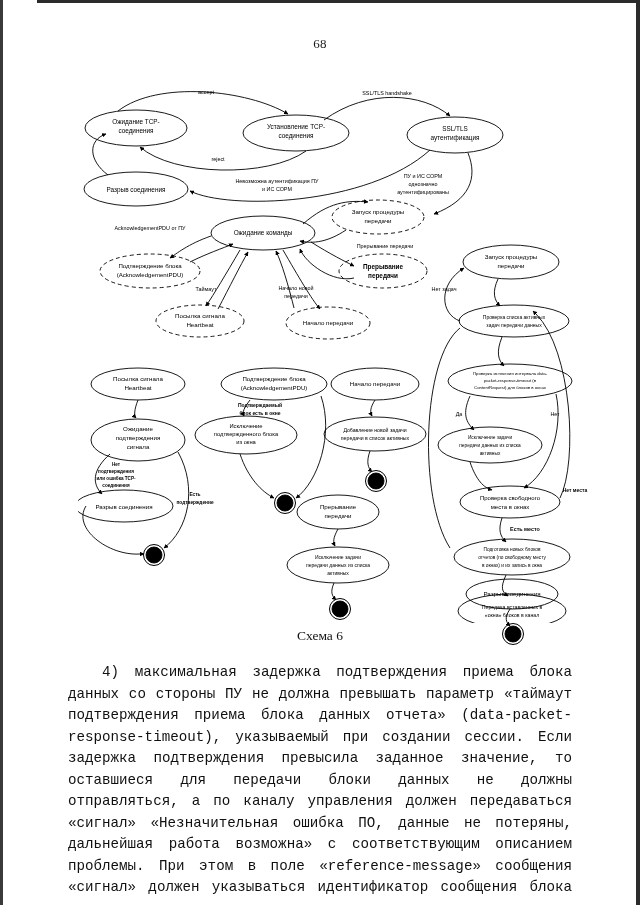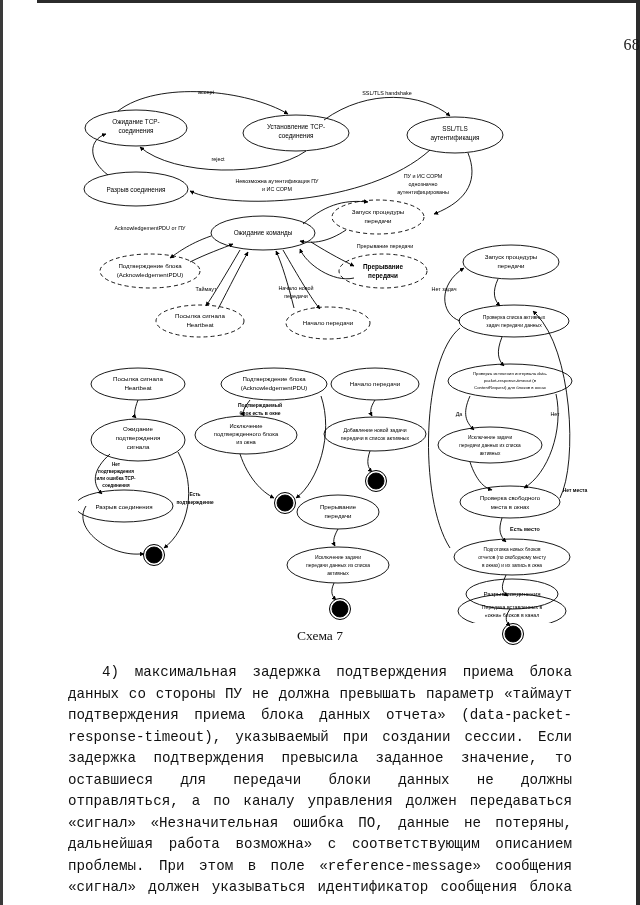--- a/index.html
+++ b/index.html
@@ -32,22 +32,22 @@
   }
   .scan-corner {
     position: absolute; left: 3px; top: 0; width: 34px; height: 6px;
     background: #ffffff;
   }
 
   .page-number {
     position: absolute;
     top: 36px;
     left: 0; right: 0;
-    text-align: right;
-    font-size: 16px;
+    text-align: center;
+    font-size: 13px;
     color: #1a1a1a;
     letter-spacing: .3px;
   }
 
   .diagram-wrap {
     position: absolute;
     left: 78px;
     top: 78px;
     width: 520px;
     height: 545px;
@@ -316,17 +316,17 @@
     </defs>
     <g fill="none" stroke="#000" stroke-width="0.9">
       <ellipse cx="72" cy="16" rx="46" ry="15"></ellipse>
       <path d="M 70 31 C 64 40 66 44 70 48" marker-end="url(#ah2)"></path>
       <circle cx="73" cy="56" r="8" fill="#000" stroke="#000"></circle>
       <circle cx="73" cy="56" r="10.5" fill="none" stroke="#000" stroke-width="1"></circle>
     </g>
     <text x="72" y="18" font-size="6.2" font-family="Liberation Sans, sans-serif" fill="#000" text-anchor="middle">Разрыв соединения</text>
   </svg>
 
-  <div class="scheme-caption">Схема 7</div>
+  <div class="scheme-caption">Схема 6</div>
 
   <div class="body-text">4) максимальная задержка подтверждения приема блока данных со стороны ПУ не должна превышать параметр «таймаут подтверждения приема блока данных отчета» (data-packet-response-timeout), указываемый при создании сессии. Если задержка подтверждения превысила заданное значение, то оставшиеся для передачи блоки данных не должны отправляться, а по каналу управления должен передаваться «сигнал» «Незначительная ошибка ПО, данные не потеряны, дальнейшая работа возможна» с соответствующим описанием проблемы. При этом в поле «reference-message» сообщения «сигнал» должен указываться идентификатор сообщения блока отчета, по которому не поступило подтверждение приема;</div>
 
 </div>
 
 </body></html>

